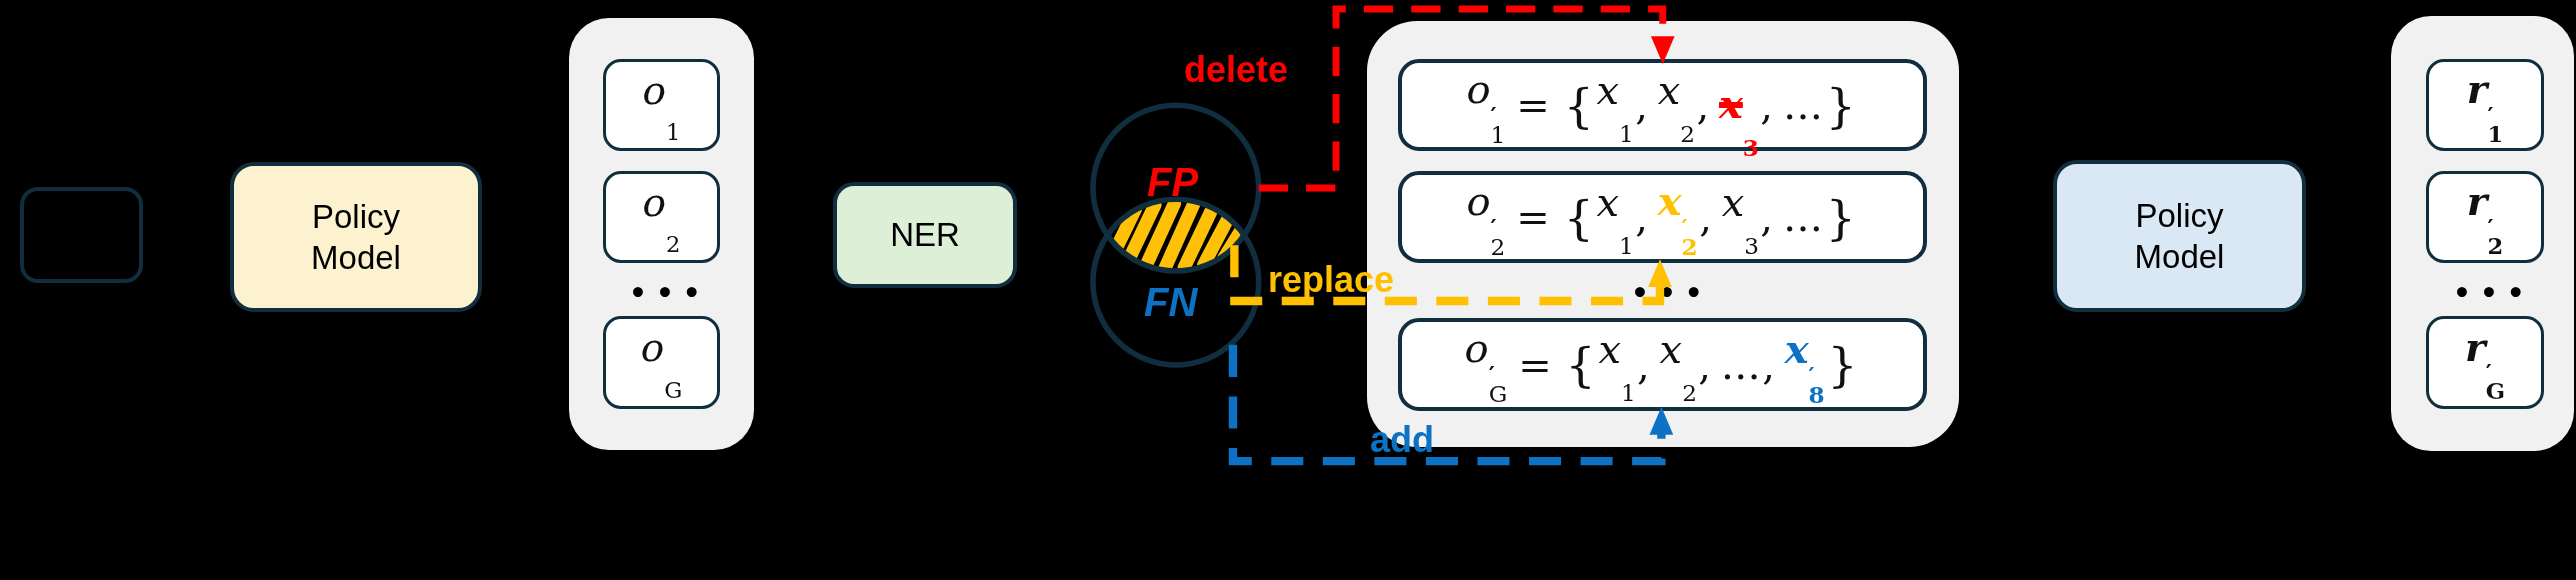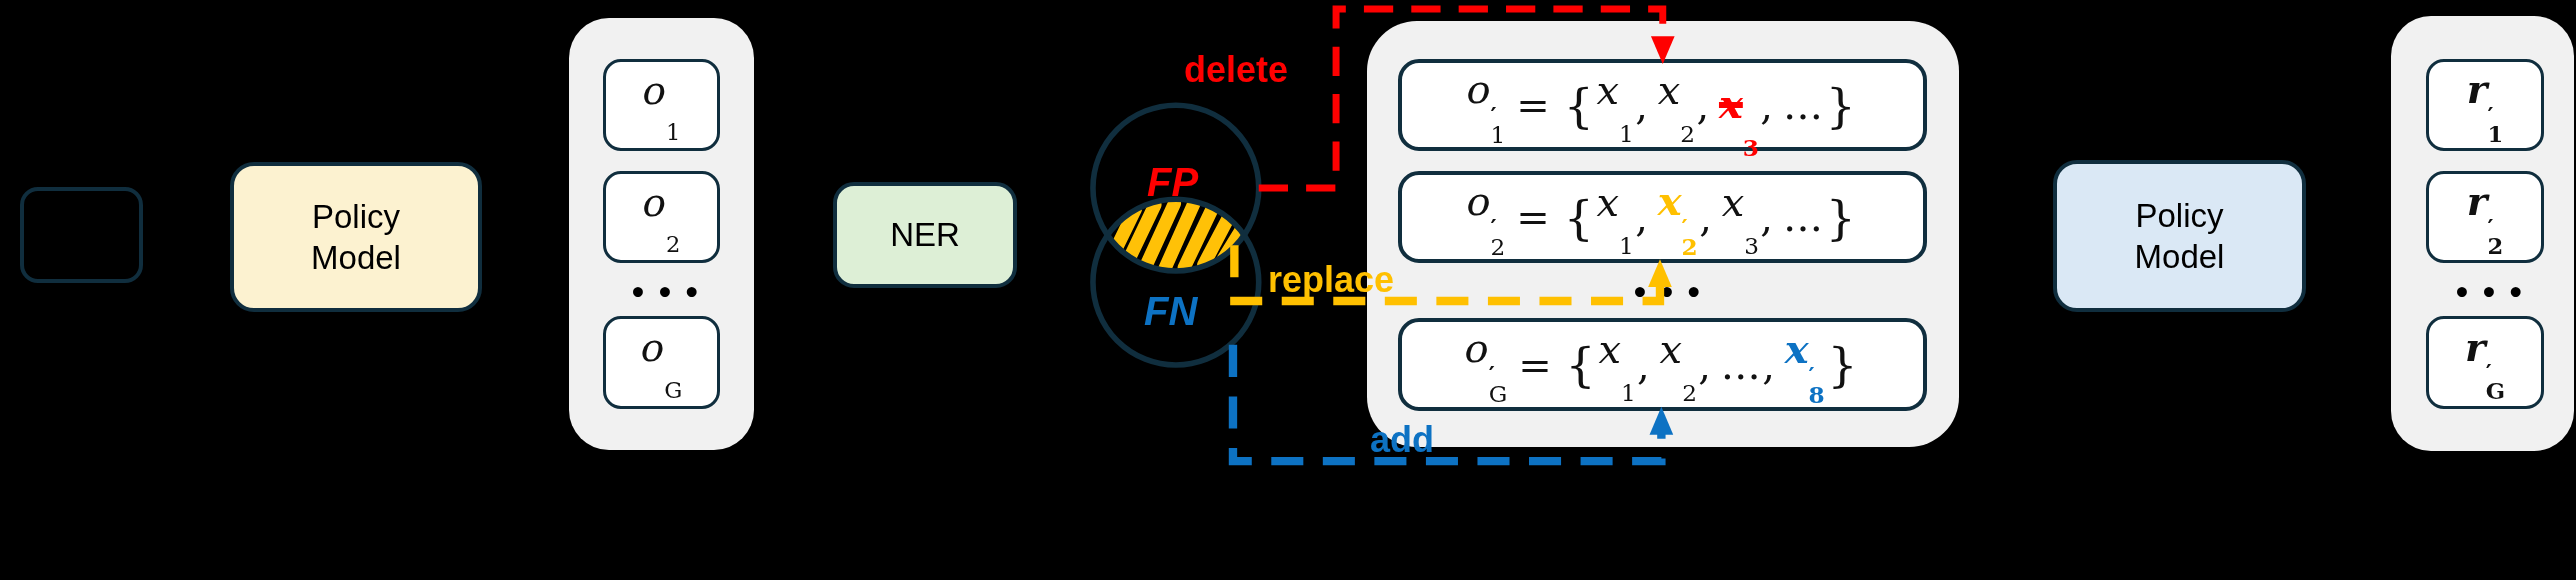--- a/index.html
+++ b/index.html
@@ -227,20 +227,20 @@
     <polygon points="2370,52 2404,52 2387,92" fill="#FF0000"></polygon>
 
     <path d="M1772 352 V432 H2383 V412" fill="none" stroke="#FFC000" stroke-width="12" stroke-dasharray="46 28"></path>
     <polygon points="2366,412 2400,412 2383,372" fill="#FFC000"></polygon>
 
     <path d="M1770 495 V662 H2385 V622" fill="none" stroke="#0D72C3" stroke-width="12" stroke-dasharray="46 28"></path>
     <polygon points="2368,624 2402,624 2385,584" fill="#0D72C3"></polygon>
   </svg>
 
   <div class="vennLabel red" style="left:1147px;top:132px;">FP</div>
-  <div class="vennLabel blue" style="left:1144px;top:289px;">FN</div>
+  <div class="vennLabel blue" style="left:1144px;top:280px;">FN</div>
 
   <div class="opLabel red" style="left:1184px;top:21px;">delete</div>
   <div class="opLabel yellow" style="left:1268px;top:259px;">replace</div>
   <div class="opLabel blue" style="left:1363px;top:419px;margin-left:7px;">add</div>
 
 </div>
 
 
 </body></html>

